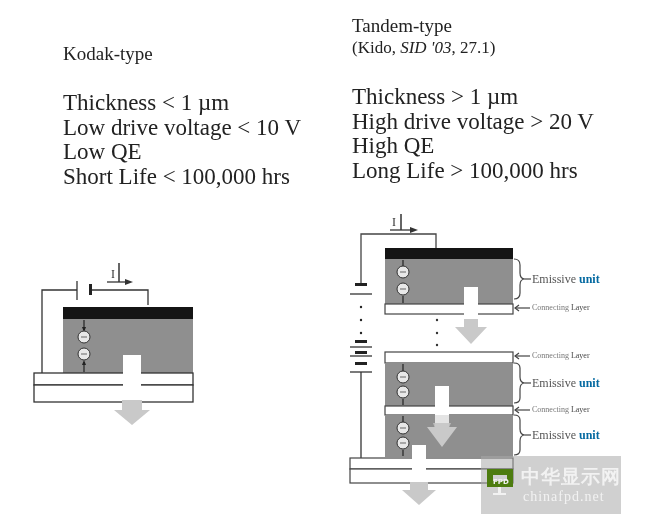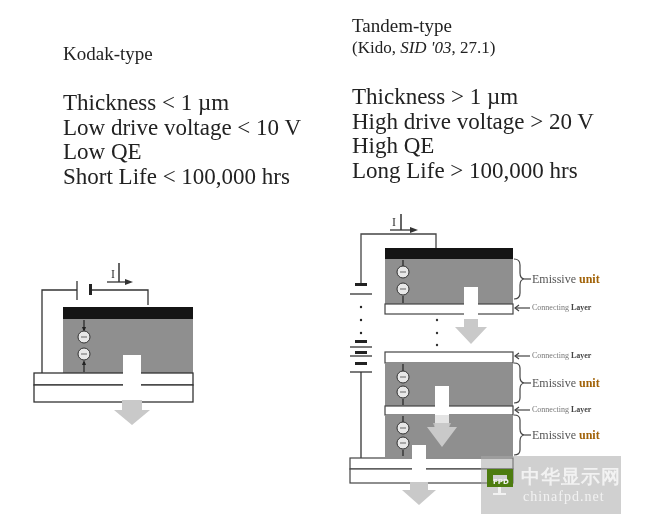--- a/index.html
+++ b/index.html
@@ -7,23 +7,23 @@
   .col{position:absolute;top:14px;}
   .col .title{font-size:19px;line-height:23px;}
   .col .cite{font-size:17px;line-height:22px;}
   .col .props{margin-top:26px;font-size:23px;line-height:24.5px;}
   .col .props div{white-space:nowrap;}
   #left-col{left:63px;margin-top:28px;}
   #right-col{left:352px;}
   svg{position:absolute;left:0;top:0;}
   .lbl{position:absolute;font-family:"Liberation Serif","DejaVu Serif",serif;white-space:nowrap;}
   .lbl-em{font-size:12px;color:#555;}
-  .lbl-em b{color:#a16207;}
+  .lbl-em b{color:#0369a1;}
   .lbl-cl{font-size:8px;color:#777;}
-  .lbl-cl b{color:#444;font-weight:bold;}
+  .lbl-cl b{color:#444;font-weight:normal;}
   .wm{position:absolute;left:481px;top:456px;width:140px;height:58px;background:rgba(170,170,170,0.55);}
   .wm-cn{position:absolute;left:40px;top:8px;font-family:"DejaVu Sans",sans-serif;font-size:19px;font-weight:bold;color:#f2f2f2;letter-spacing:1px;}
   .wm-en{position:absolute;left:42px;top:33px;font-family:Liberation Serif, serif;font-size:14px;color:#f2f2f2;letter-spacing:1px;}
   .wm-logo{position:absolute;left:6px;top:13px;width:26px;height:18px;border:6px solid #4d7c0f;box-sizing:border-box;}
   .wm-logo span{display:block;font-family:"DejaVu Sans",sans-serif;font-size:7px;font-weight:bold;color:#f2f2f2;text-align:center;line-height:14px;}
   .wm-stand{position:absolute;left:17px;top:31px;width:3px;height:7px;background:#f2f2f2;}
   .wm-base{position:absolute;left:12px;top:37px;width:13px;height:2px;background:#f2f2f2;}
 </style>
 </head>
 <body>

